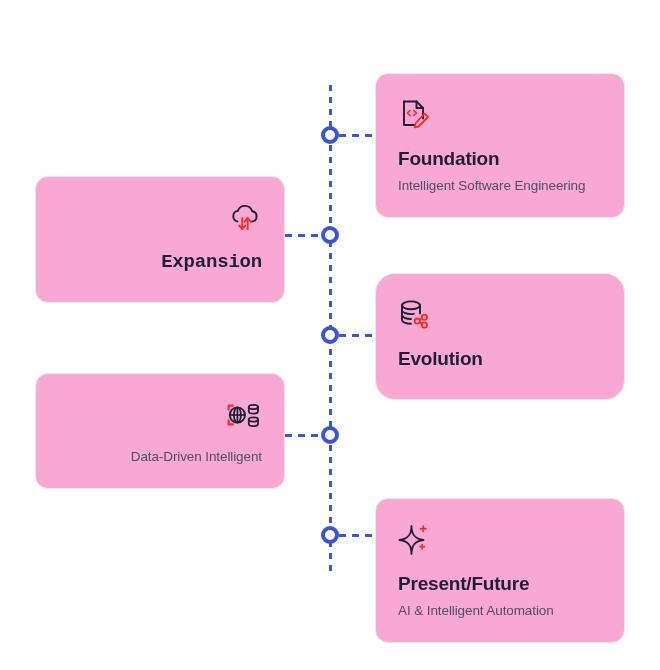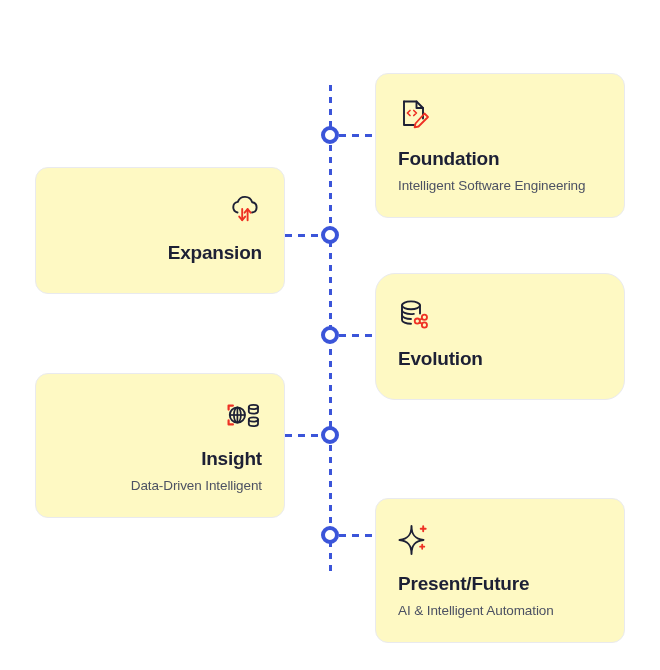--- a/index.html
+++ b/index.html
@@ -55,21 +55,21 @@
       #3b55d9 0px, #3b55d9 7px,
       rgba(0,0,0,0) 7px, rgba(0,0,0,0) 13px);
     background-size: 13px 3px;
     background-repeat: repeat-x;
     z-index: 3;
   }
 
   
   .card {
     position: absolute;
-    background: #fef9c3;
+    background: #f9a8d4;
     border: 1px solid #e9eaee;
     border-radius: 13px;
     padding: 20px 22px 22px 22px;
     z-index: 2;
   }
   .card.right { left: 375px; width: 250px; }
   .card.left  { left: 35px;  width: 250px; text-align: right; }
 
   .card-icon {
     height: 42px;
@@ -119,21 +119,21 @@
         <path d="M26.5 15.5 L30 19 L20.5 28.5 L16.6 29.4 L17.5 25.5 Z" fill="none" stroke="#ee3124" stroke-width="1.8" stroke-linejoin="round"></path>
       </svg>
     </div>
     <div class="card-title">Foundation</div>
     <div class="card-sub">Intelligent Software Engineering</div>
   </div>
 
   <div class="connector" style="left:285px; top:234px; width:38px;"></div>
   <div class="node" style="top:226px;"></div>
 
-  <div class="card left" style="top:167px;">
+  <div class="card left" style="top:176px;font-family:Liberation Mono, monospace;">
     <div class="card-icon">
       <svg width="34" height="32" viewBox="0 0 34 32">
         <path d="M9.5 19.5 A5.4 5.4 0 0 1 9.8 8.9 A7.6 7.6 0 0 1 24.2 9.2
                  A5.2 5.2 0 0 1 24 19.5" fill="none" stroke="#1d2035" stroke-width="1.9" stroke-linejoin="round" stroke-linecap="round"></path>
         <path d="M14.2 16 v11" fill="none" stroke="#ee3124" stroke-width="1.9" stroke-linecap="round"></path>
         <path d="M11.2 23.6 L14.2 27.2 L17.2 23.6" fill="none" stroke="#ee3124" stroke-width="1.9" stroke-linejoin="round" stroke-linecap="round"></path>
         <path d="M19.6 27.2 v-11" fill="none" stroke="#ee3124" stroke-width="1.9" stroke-linecap="round"></path>
         <path d="M16.6 19.7 L19.6 16.1 L22.6 19.7" fill="none" stroke="#ee3124" stroke-width="1.9" stroke-linejoin="round" stroke-linecap="round"></path>
       </svg>
     </div>
@@ -172,21 +172,20 @@
         <path d="M13.4 9.4 v15.2" fill="none" stroke="#1d2035" stroke-width="1.7"></path>
         <ellipse cx="13.4" cy="17" rx="3.5" ry="7.6" fill="none" stroke="#1d2035" stroke-width="1.7"></ellipse>
         <path d="M4.6 11.6 V7.6 H8.9" fill="none" stroke="#ee3124" stroke-width="2.2" stroke-linecap="round" stroke-linejoin="round"></path>
         <path d="M4.6 22.4 V26.4 H8.9" fill="none" stroke="#ee3124" stroke-width="2.2" stroke-linecap="round" stroke-linejoin="round"></path>
         <ellipse cx="29.4" cy="9.0" rx="4.6" ry="2.1" fill="none" stroke="#1d2035" stroke-width="1.8"></ellipse>
         <path d="M24.8 9.0 v4.5 c0 1.16 2.06 2.1 4.6 2.1 s4.6 -.94 4.6 -2.1 V9.0" fill="none" stroke="#1d2035" stroke-width="1.8" stroke-linecap="round"></path>
         <ellipse cx="29.4" cy="21.5" rx="4.6" ry="2.1" fill="none" stroke="#1d2035" stroke-width="1.8"></ellipse>
         <path d="M24.8 21.5 v4.5 c0 1.16 2.06 2.1 4.6 2.1 s4.6 -.94 4.6 -2.1 V21.5" fill="none" stroke="#1d2035" stroke-width="1.8" stroke-linecap="round"></path>
       </svg>
     </div>
-    <div class="card-title">Insight</div>
     <div class="card-sub">Data-Driven Intelligent</div>
   </div>
 
   <div class="connector" style="left:339px; top:534px; width:38px;"></div>
   <div class="node" style="top:526px;"></div>
 
   <div class="card right" style="top:474px;margin-top:24px;">
     <div class="card-icon">
       <svg width="34" height="34" viewBox="0 0 34 34">
         <path d="M13.5 3 C13.5 12.2 17.2 16 25.5 17 C17.2 18 13.5 21.8 13.5 31

